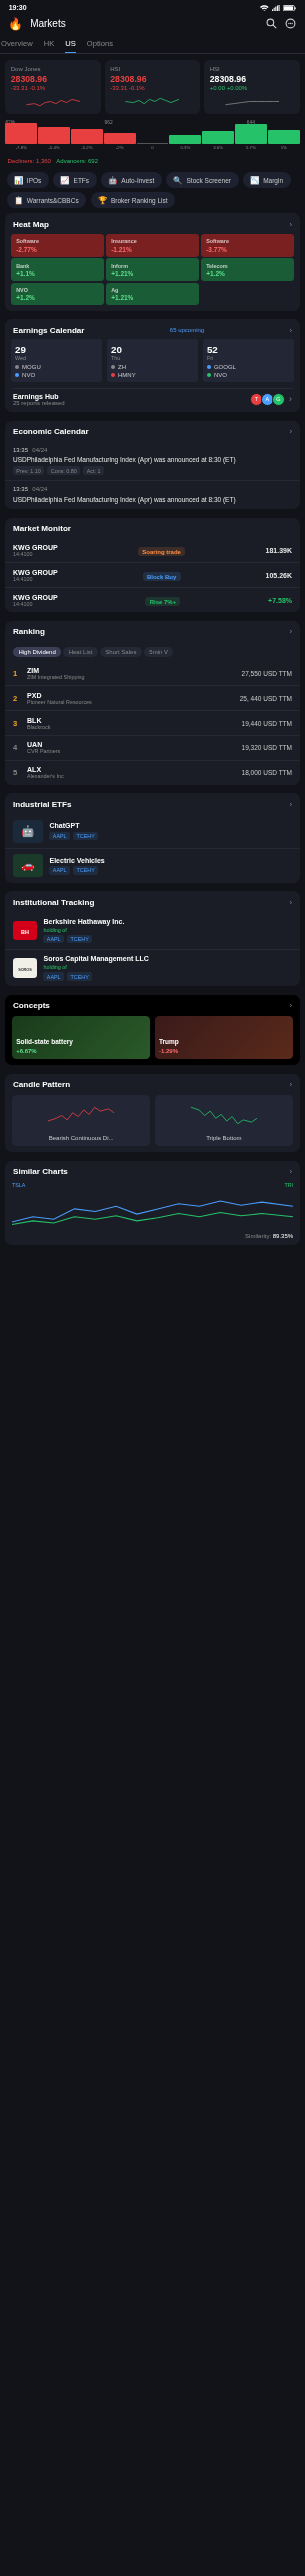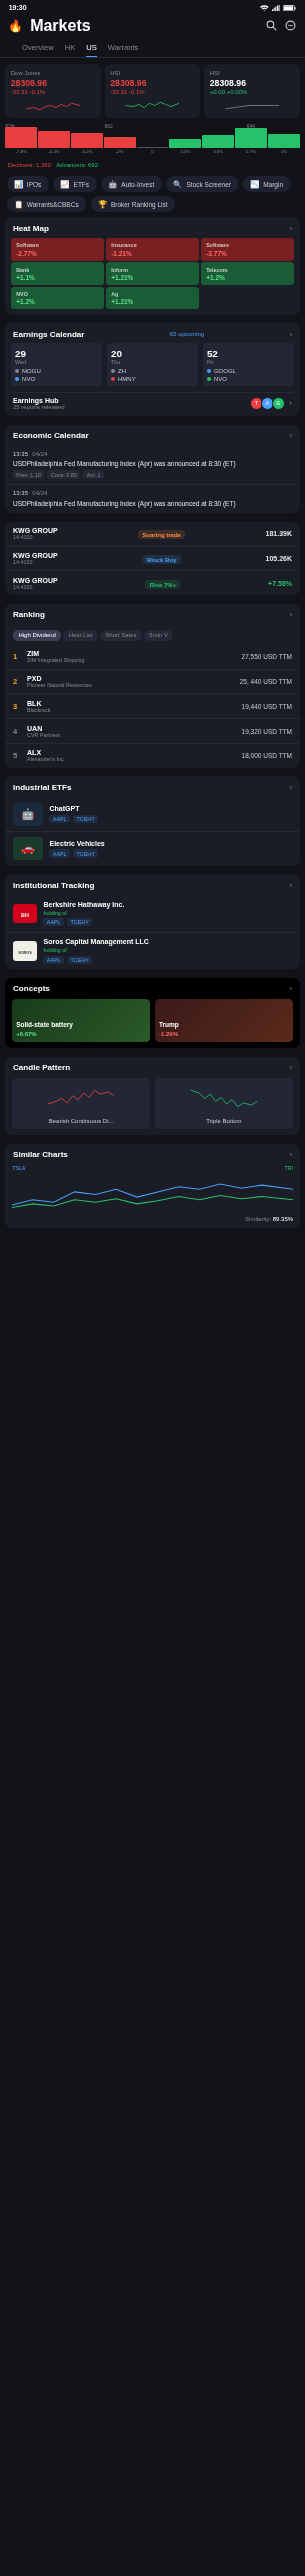--- a/index.html
+++ b/index.html
@@ -22,27 +22,27 @@
     }
     .status-icons { display: flex; gap: 3.3px; align-items: center; }
     
     .header {
       display: flex;
       align-items: center;
       padding: 3.3px 8.7px 5.4px;
       gap: 4.3px;
     }
     .header-logo { color: #f5a623; font-size: 12px; margin-right: 2.2px; }
-    .header-title { font-size: 16px; font-weight: 700; color: #fff; flex: 1; }
+    .header-title { font-size: 10px; font-weight: 400; color: #fff; flex: 1; }
     .header-icons { display: flex; gap: 8.7px; }
     .header-icon { color: #ccc; font-size: 9.8px; cursor: pointer; }
     
     .tabs {
       display: flex;
-      padding: 0 22px;
+      padding: 0 1px;
       gap: 11px;
       border-bottom: 0.5px solid #2a2d35;
       margin-bottom: 6.5px;
     }
     .tab {
       font-size: 7.6px;
       padding: 3.3px 0;
       color: #888;
       cursor: pointer;
       border-bottom: 1.1px solid transparent;
@@ -479,21 +479,21 @@
           <circle cx="13" cy="10" r="1.2" fill="#ccc"></circle>
         </svg>
     </span>
   </div>
 </div>
 
 <div class="tabs">
   <div class="tab">Overview</div>
   <div class="tab">HK</div>
   <div class="tab active">US</div>
-  <div class="tab">Warrants</div>
+  <div class="tab">Options</div>
 </div>
 
 <div class="market-cards">
   <div class="market-card">
     <div class="market-card-title">Dow Jones</div>
     <div class="market-card-value red">28308.96</div>
     <div class="market-card-change red">
       <span>-33.31</span> <span>-0.1%</span>
     </div>
     <div class="mini-chart">
@@ -740,20 +740,23 @@
   <div class="econ-item">
     <div class="econ-time-row">
       <span class="econ-time">13:35</span>
       <span>04/24</span>
     </div>
     <div class="econ-text">USDPhiladelphia Fed Manufacturing Index (Apr) was announced at 8:30 (ET)</div>
   </div>
 </div>
 
 <div class="mm-section">
+  <div class="section-header">
+    <span class="section-title">Market Monitor</span>
+  </div>
   <div class="mm-item">
     <div class="mm-left">
       <div class="mm-name">KWG GROUP</div>
       <div class="mm-sub">14:4100</div>
     </div>
     <div class="mm-mid">
       <span class="mm-badge soaring">Soaring trade</span>
     </div>
     <div class="mm-right">181.39K</div>
   </div>

